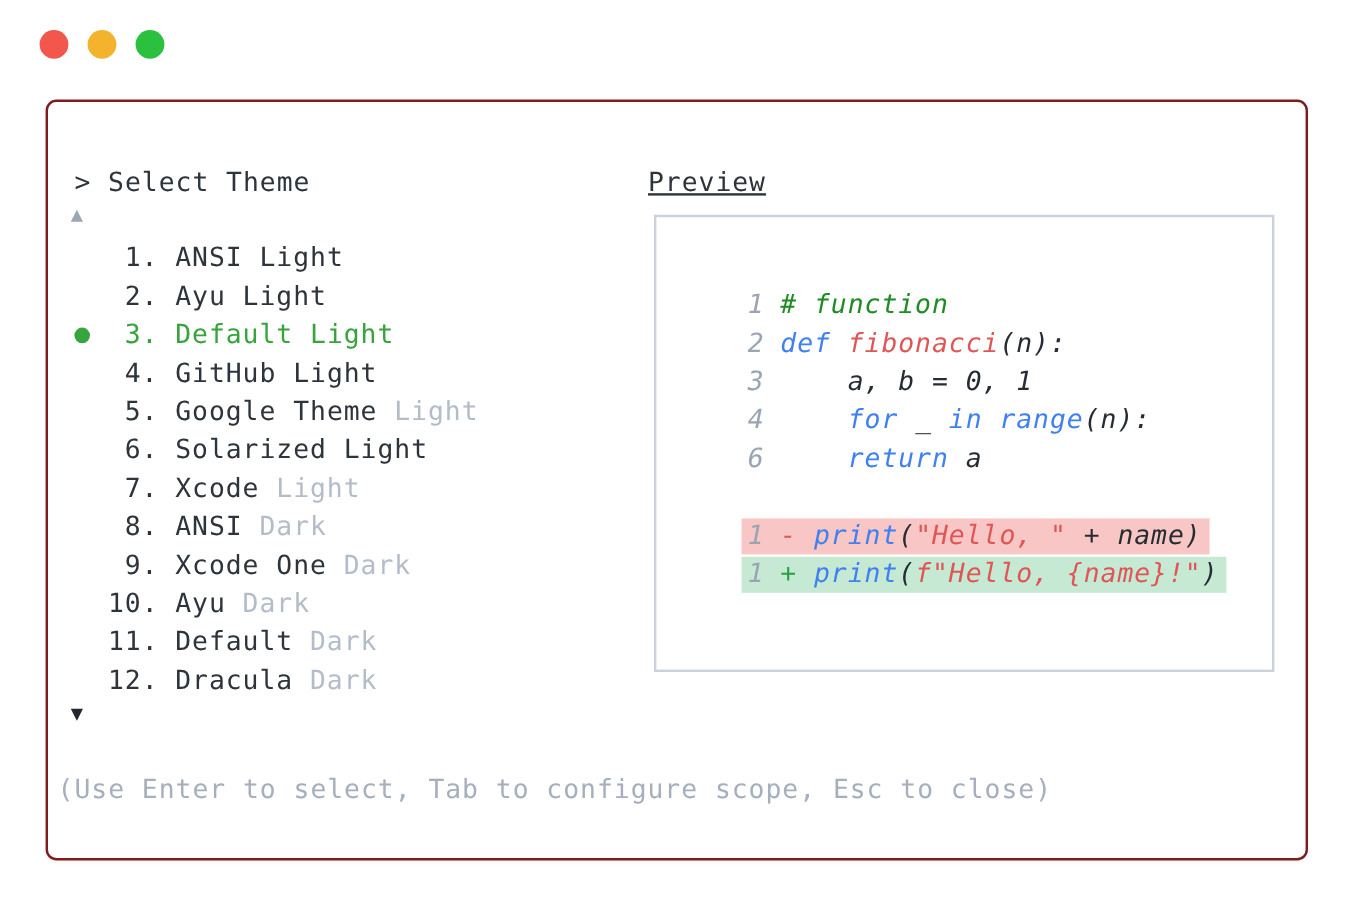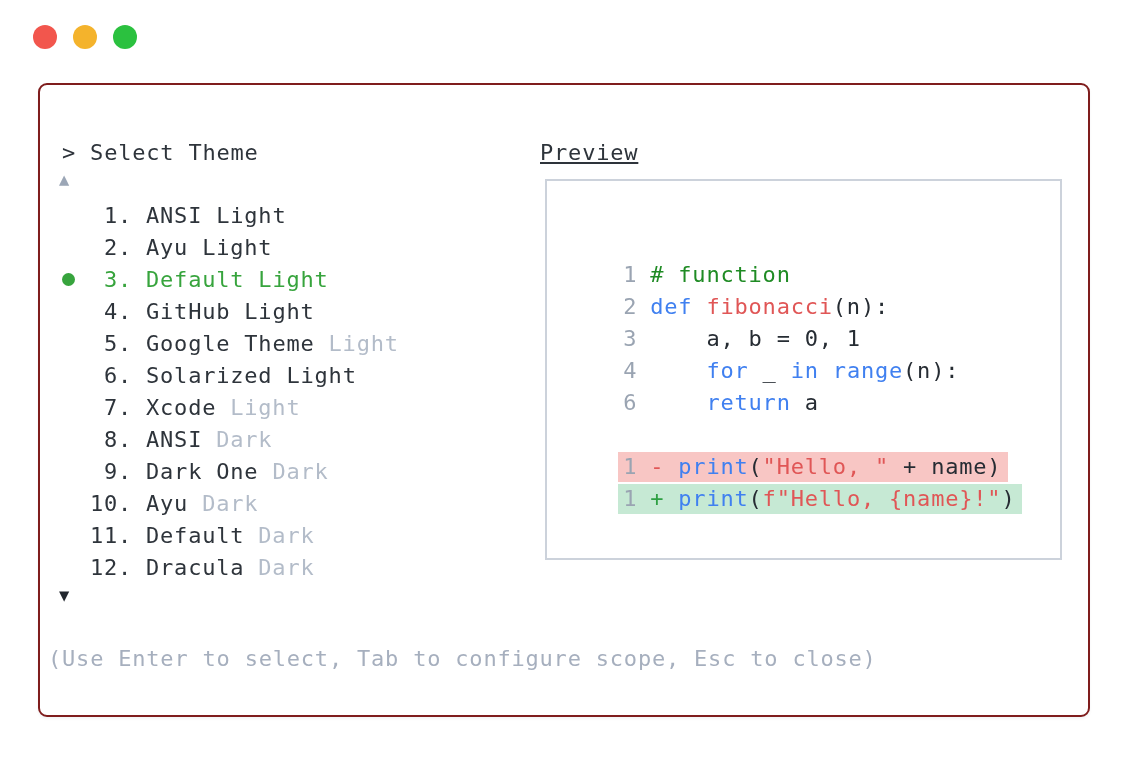--- a/index.html
+++ b/index.html
@@ -67,21 +67,21 @@
   .preview-label {
     position: absolute; left: 500px; top: 52px;
     line-height: 32px; color: #2e343b; text-decoration: underline;
   }
   .preview-box {
     position: absolute; left: 505px; top: 94px;
     width: 517px; height: 381px;
     border: 2px solid #ccd2db;
     background: #ffffff;
   }
-  .code { padding: 46px 18px 0 20px; white-space: pre; }
+  .code { padding: 26px 18px 0 20px; white-space: pre; font-style: italic; }
   .code-line { height: 32px; line-height: 32px; }
   .line-inner { display: inline-block; height: 30px; line-height: 30px; padding: 0 7px 0 5px; margin-left: -5px; }
   .line-inner.diff-removed { background: #f8c6c4; }
   .line-inner.diff-added  { background: #c6e9d4; }
   .ln { color: #9aa4b2; padding-right: 13px; }
   .tok-plain   { color: #262c33; }
   .tok-comment { color: #1f8b24; }
   .tok-keyword { color: #4080f0; }
   .tok-func    { color: #e05656; }
   .tok-string  { color: #e05656; }
@@ -145,21 +145,21 @@
   </div>
       <div class="row">
     <span class="bullet"></span>
     <span class="num">8.</span>
     <span class="name">ANSI</span>
     <span class="variant">Dark</span>
   </div>
       <div class="row">
     <span class="bullet"></span>
     <span class="num">9.</span>
-    <span class="name">Dark One</span>
+    <span class="name">Xcode One</span>
     <span class="variant">Dark</span>
   </div>
       <div class="row">
     <span class="bullet"></span>
     <span class="num">10.</span>
     <span class="name">Ayu</span>
     <span class="variant">Dark</span>
   </div>
       <div class="row">
     <span class="bullet"></span>

